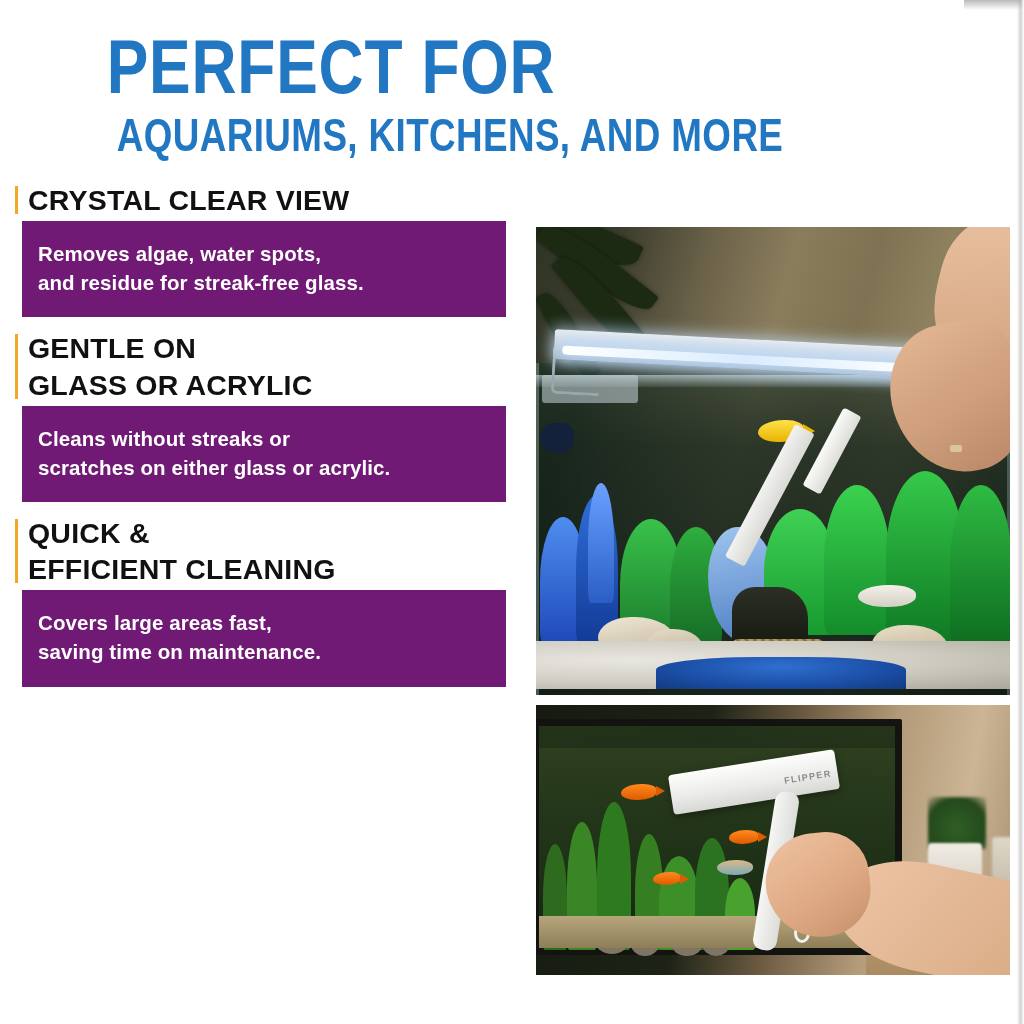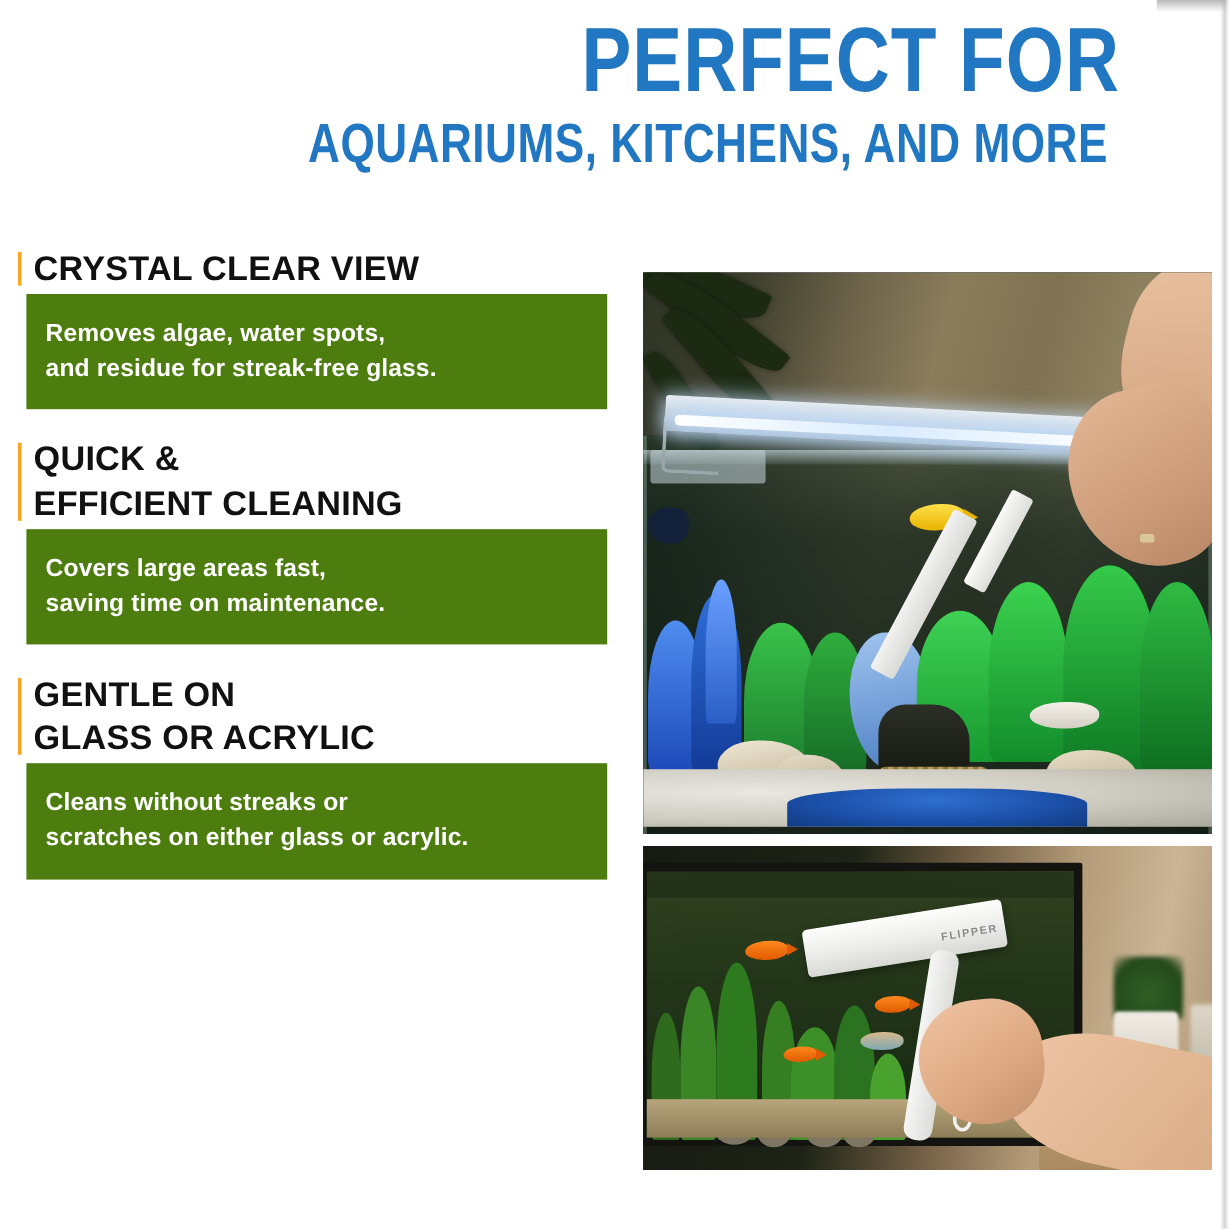--- a/index.html
+++ b/index.html
@@ -21,22 +21,22 @@
     pointer-events:none;
   }
   .edge-shadow-right {
     position:absolute; right:0; top:0; width:12px; height:1024px;
     background:linear-gradient(to right, rgba(255,255,255,0) 0%, rgba(190,190,190,0.0) 40%, rgba(175,175,175,0.55) 72%, rgba(255,255,255,1) 100%);
     pointer-events:none;
   }
 
   
   .headline {
-    position:absolute; left:0; top:16px; width:1024px;
-    text-align:right;
+    position:absolute; left:0; top:32px; width:1024px;
+    text-align:left;
     padding-left:16px;
   }
   .headline-l1 {
     display:block;
     color:#2277c2;
     font-weight:bold;
     font-size:76px;
     line-height:0.92;
     letter-spacing:1px;
     transform:scaleX(0.82);
@@ -60,39 +60,38 @@
   .features {
     position:absolute; left:0; top:182px; width:530px;
   }
   .feature { position:relative; margin-bottom:13px; }
 
   .feature-head {
     position:relative;
     padding-left:28px;
     padding-right:6px;
     padding-bottom:3px;
-    margin-top:24px;
   }
   .accent-bar {
     position:absolute; left:15px; top:4px; bottom:7px; width:3px;
     background:#f5a623;
   }
   .feature-title {
     color:#111111;
     font-weight:bold;
     font-size:28.5px;
     line-height:1.27;
     letter-spacing:0.2px;
     white-space:pre-line;
   }
 
   .feature-box {
     margin-left:22px;
     margin-right:24px;
-    background:#4d7c0f;
+    background:#701a75;
     padding:18px 0 20px 16px;
   }
   .feature-desc {
     color:#ffffff;
     font-weight:bold;
     font-size:20.5px;
     line-height:1.42;
     letter-spacing:0.1px;
     white-space:pre-line;
   }
@@ -319,38 +318,38 @@
       </div>
       <div class="feature-box">
         <div class="feature-desc">Removes algae, water spots,
 and residue for streak-free glass.</div>
       </div>
     </div>
 
     <div class="feature">
       <div class="feature-head">
         <span class="accent-bar"></span>
+        <div class="feature-title">GENTLE ON
+GLASS OR ACRYLIC</div>
+      </div>
+      <div class="feature-box">
+        <div class="feature-desc">Cleans without streaks or
+scratches on either glass or acrylic.</div>
+      </div>
+    </div>
+
+    <div class="feature">
+      <div class="feature-head">
+        <span class="accent-bar"></span>
         <div class="feature-title">QUICK &amp;
 EFFICIENT CLEANING</div>
       </div>
       <div class="feature-box">
         <div class="feature-desc">Covers large areas fast,
 saving time on maintenance.</div>
-      </div>
-    </div>
-
-    <div class="feature">
-      <div class="feature-head">
-        <span class="accent-bar"></span>
-        <div class="feature-title">GENTLE ON
-GLASS OR ACRYLIC</div>
-      </div>
-      <div class="feature-box">
-        <div class="feature-desc">Cleans without streaks or
-scratches on either glass or acrylic.</div>
       </div>
     </div>
 
 
   </div>
 
   <div class="photo" id="photo-top">
     <div class="bg-wall"></div>
 
     <div class="palm" style="left:-14px; top:-6px;  width:120px; height:34px; transform:rotate(24deg);"></div>

